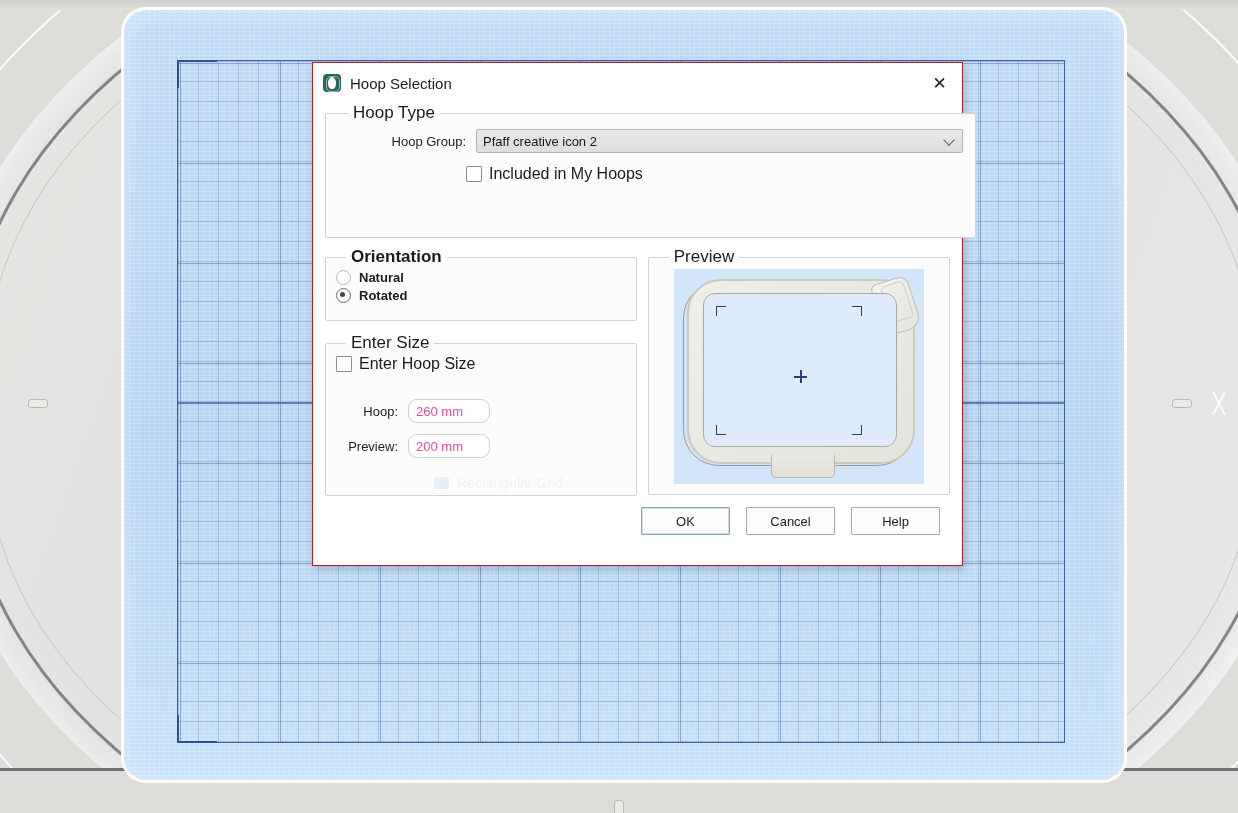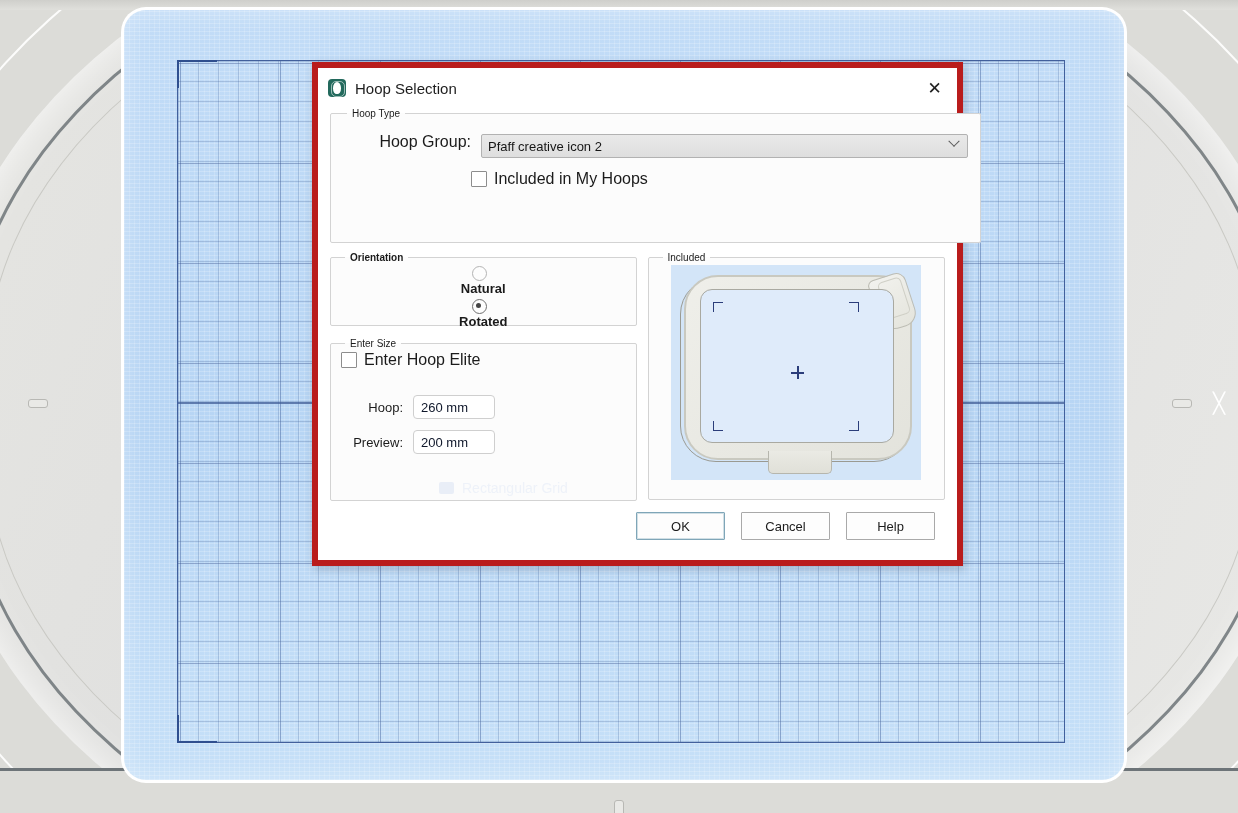--- a/index.html
+++ b/index.html
@@ -112,21 +112,21 @@
   }
   #stitch-grid .gc-tl { left:-1px; top:-1px; border-right:none; border-bottom:none; }
   #stitch-grid .gc-bl { left:-1px; bottom:-1px; border-right:none; border-top:none; }
 
   
   #hoop-dialog {
     position:absolute;
     left:312px; top:62px;
     width:651px; height:504px;
     background:#ffffff;
-    border:6px solid #b91c1c;
+    border:1px solid #b91c1c;
     box-shadow: 2px 3px 9px rgba(40,50,70,.25);
     box-sizing:border-box;
     font-size:13px; color:#1b1b1b;
   }
   .titlebar {
     position:relative;
     height:40px;
     display:flex; align-items:center;
     padding-left:10px;
     background:#ffffff;
@@ -162,47 +162,46 @@
 
   fieldset.group {
     border:1px solid #d3d3d3;
     border-radius:2px;
     margin:0; padding:0;
     background:#fcfcfc;
     position:relative;
   }
   fieldset.group > legend {
     padding:0 5px;
-    margin-left:4px;
-    font-size:10px;
+    margin-left:10px;
+    font-size:17px;
     color:#1b1b1b;
     background:transparent;
   }
 
   
   #group-hoop-type { height:133px; padding:0 12px; }
   .field-row {
     display:flex; align-items:center;
     margin-top:6px;
   }
   .field-label {
     width:128px; text-align:right; padding-right:10px;
-    font-size:16px; color:#1b1b1b;
+    font-size:13px; color:#1b1b1b;
   }
   select.combo {
     -webkit-appearance:none; appearance:none;
     width:487px; height:24px;
     padding:0 26px 0 6px;
     font-size:13px; font-family:"Liberation Sans", sans-serif;
     color:#161616;
     background:linear-gradient(#e9e9e9,#dedede);
     border:1px solid #b2b2b2;
     border-radius:2px;
     box-sizing:border-box;
-    margin-top:9px;
   }
   .combo-wrap { position:relative; display:inline-block; }
   .combo-arrow {
     position:absolute; right:10px; top:50%;
     transform:translateY(-60%) rotate(45deg);
     width:7px; height:7px;
     border-right:1.6px solid #5a5a5a;
     border-bottom:1.6px solid #5a5a5a;
     pointer-events:none;
   }
@@ -216,44 +215,44 @@
     margin-right:7px;
     flex:none; border-radius:1px;
   }
   .checkbox-row span { font-size:16px; }
 
   
   .mid-row { display:flex; gap:11px; margin-top:9px; }
   .left-col { width:326px; }
 
   #group-orientation { height:72px; padding:0 10px;font-weight:bold; }
-  .radio-row { display:flex; align-items:center; margin-top:3px;flex-direction:column; }
+  .radio-row { display:flex; align-items:center; margin-top:3px; }
   .radio {
     width:13px; height:13px; border-radius:50%;
     border:1px solid #b4b4b4; background:#fdfdfd;
     margin-right:8px; position:relative; flex:none;
   }
   .radio.checked { border-color:#6f6f6f; }
   .radio.checked::after {
     content:""; position:absolute;
     left:3px; top:3px; width:5px; height:5px;
     border-radius:50%; background:#444;
   }
 
   #group-enter-size { height:161px; margin-top:12px; padding:0 10px; position:relative; overflow:hidden; }
   .size-row { display:flex; align-items:center; margin-top:11px; }
   .size-label { width:62px; text-align:right; padding-right:10px; font-size:13px; }
   .size-input {
     width:82px; height:24px;
     border:1px solid #cfcfcf;
     background:#ffffff;
-    color:#0f172a;
+    color:#ec4899;
     font-size:13px; font-family:"Liberation Sans", sans-serif;
     padding:0 7px; box-sizing:border-box;
-    border-radius:4px;
+    border-radius:9px;
   }
   .ghost-label {
     position:absolute; left:108px; bottom:4px;
     font-size:14px; color:#eef2f9;
     white-space:nowrap;
     display:flex; align-items:center; gap:8px;
   }
   .ghost-label .gl-icon {
     width:15px; height:12px; background:#e9eef7; border-radius:2px;
   }
@@ -413,42 +412,42 @@
             <span class="radio checked"></span>
             <span>Rotated</span>
           </div>
         </fieldset>
 
         <fieldset class="group" id="group-enter-size">
           <legend>Enter Size</legend>
 
           <div class="checkbox-row" style="padding-left:0;margin-top:2px;">
             <span class="cbx"></span>
-            <span>Enter Hoop Elite</span>
+            <span>Enter Hoop Size</span>
           </div>
 
           <div class="size-row" style="margin-top:26px;">
             <div class="size-label">Hoop:</div>
             <input class="size-input" type="text" readonly="" value="260 mm" style="">
           </div>
 
           <div class="size-row">
             <div class="size-label">Preview:</div>
             <input class="size-input" type="text" readonly="" value="200 mm" style="">
           </div>
 
           <div class="ghost-label">
             <span class="gl-icon"></span>
             <span>Rectangular Grid</span>
           </div>
         </fieldset>
       </div>
 
       <fieldset class="group" id="group-preview">
-        <legend>Included</legend>
+        <legend>Preview</legend>
 
         <div class="preview-canvas">
           <div class="hoop-outline2"></div>
           <div class="hoop-outer">
             <div class="hoop-arm"></div>
             <div class="hoop-arm2"></div>
           </div>
           <div class="hoop-tab"></div>
           <div class="hoop-inner"></div>
           <div class="mark m-tl"></div>

